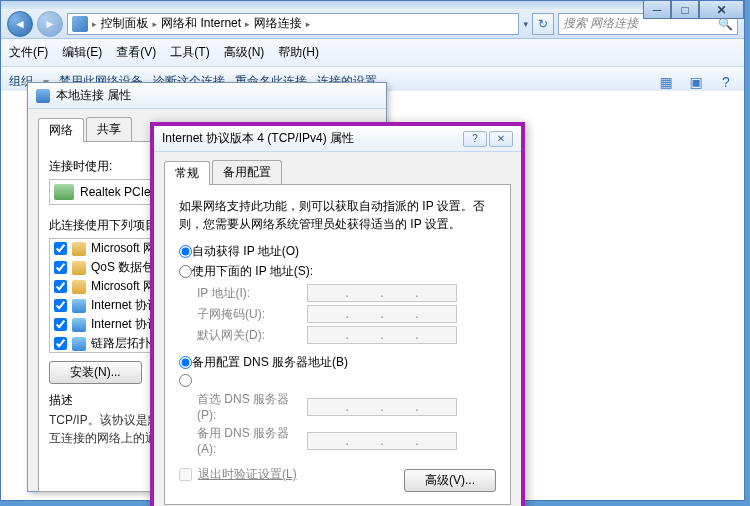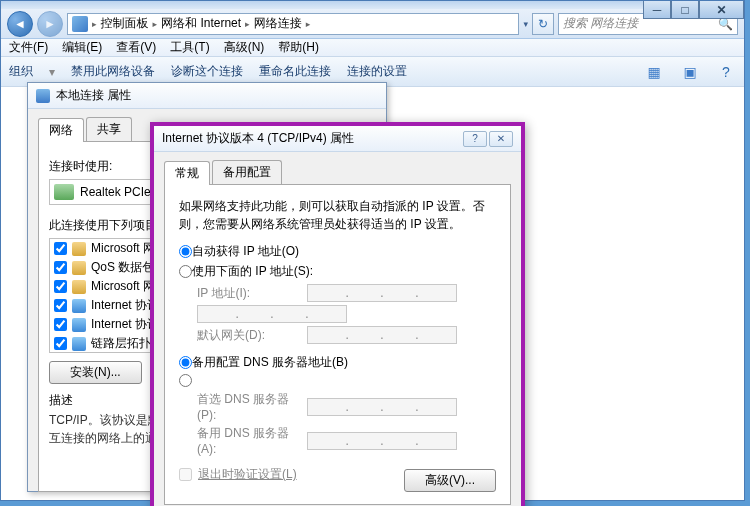--- a/index.html
+++ b/index.html
@@ -13,23 +13,23 @@
 .titlebar-gradient { height: 8px; background: linear-gradient(#bcd4ef,#dce9f7); }
 .addr-bar { height: 30px; background: linear-gradient(#e8f0fa,#d5e4f5); display: flex; align-items: center; padding: 0 6px; gap: 4px; border-bottom: 1px solid #a9c7e8; }
 .nav-btn { width: 26px; height: 26px; border-radius: 50%; background: radial-gradient(circle at 30% 30%, #7fb3e8, #2d6db3); border: 1px solid #2d6db3; display: flex; align-items: center; justify-content: center; color: #fff; cursor: pointer; }
 .nav-btn.disabled { opacity: 0.5; }
 .breadcrumb { flex: 1; height: 22px; background: #fff; border: 1px solid #8aa8c8; display: flex; align-items: center; padding: 0 4px; gap: 4px; }
 .bc-icon { width: 16px; height: 16px; background: linear-gradient(135deg,#7db8e8,#3d7bc8); border-radius: 2px; }
 .bc-sep { color: #666; font-size: 9px; }
 .bc-refresh { width: 22px; height: 22px; background: linear-gradient(#f5f9fd,#dce9f7); border: 1px solid #8aa8c8; display: flex; align-items: center; justify-content: center; color: #2d6db3; cursor: pointer; }
 .searchbox { width: 180px; height: 22px; background: #fff; border: 1px solid #8aa8c8; display: flex; align-items: center; padding: 0 4px; color: #888; font-style: italic; gap: 4px; }
 .search-icon { color: #5a7ca3; font-style: normal; }
-.menubar { height: 18px; background: linear-gradient(#f5f9fd,#e8f0fa); display: flex; align-items: center; padding: 0 8px; gap: 14px; border-bottom: 1px solid #c8d8ea; }
+.menubar { height: 28px; background: linear-gradient(#f5f9fd,#e8f0fa); display: flex; align-items: center; padding: 0 8px; gap: 14px; border-bottom: 1px solid #c8d8ea; }
 .menubar span { cursor: pointer; }
-.toolbar { height: 30px; background: linear-gradient(#f5f9fd,#dce9f7); display: flex; align-items: center; padding: 0 8px; gap: 16px; border-bottom: 1px solid #c8d8ea; }
+.toolbar { height: 30px; background: linear-gradient(#f5f9fd,#dce9f7); display: flex; align-items: center; padding: 0 8px; gap: 10px; border-bottom: 1px solid #c8d8ea; }
 .tool-label { color: #1a3e6e; cursor: pointer; }
 .tool-spacer { flex: 1; }
 .tool-icon { width: 20px; height: 20px; display: flex; align-items: center; justify-content: center; color: #3d7bc8; cursor: pointer; font-size: 14px; }
 .content { position: absolute; top: 90px; left: 0; right: 0; bottom: 0; background: #fff; }
 
 
 .dlg-prop { position: absolute; top: 82px; left: 27px; width: 360px; height: 410px; background: #f0f0f0; border: 1px solid #7a96b8; box-shadow: 2px 2px 6px rgba(0,0,0,0.25); z-index: 10; }
 .dlg-title { height: 26px; background: linear-gradient(#fdfefe,#e8f0fa); border-bottom: 1px solid #c8d8ea; display: flex; align-items: center; padding: 0 8px; color: #000; gap: 6px; }
 .dlg-title .net-icon { width:14px; height:14px; background: linear-gradient(#7db8e8,#3d7bc8); border-radius:2px; }
 .prop-body { padding: 8px 10px; }
@@ -211,20 +211,21 @@
       <div class="ip-grid">
         <div class="ip-row">
             <label>IP 地址(I):</label>
             <div class="ip-input">
               <span class="ip-dot">.</span>
               <span class="ip-dot">.</span>
               <span class="ip-dot">.</span>
             </div>
           </div>
         <div class="ip-row">
+            <label>子网掩码(U):</label>
             <div class="ip-input">
               <span class="ip-dot">.</span>
               <span class="ip-dot">.</span>
               <span class="ip-dot">.</span>
             </div>
           </div>
         <div class="ip-row">
             <label>默认网关(D):</label>
             <div class="ip-input">
               <span class="ip-dot">.</span>

